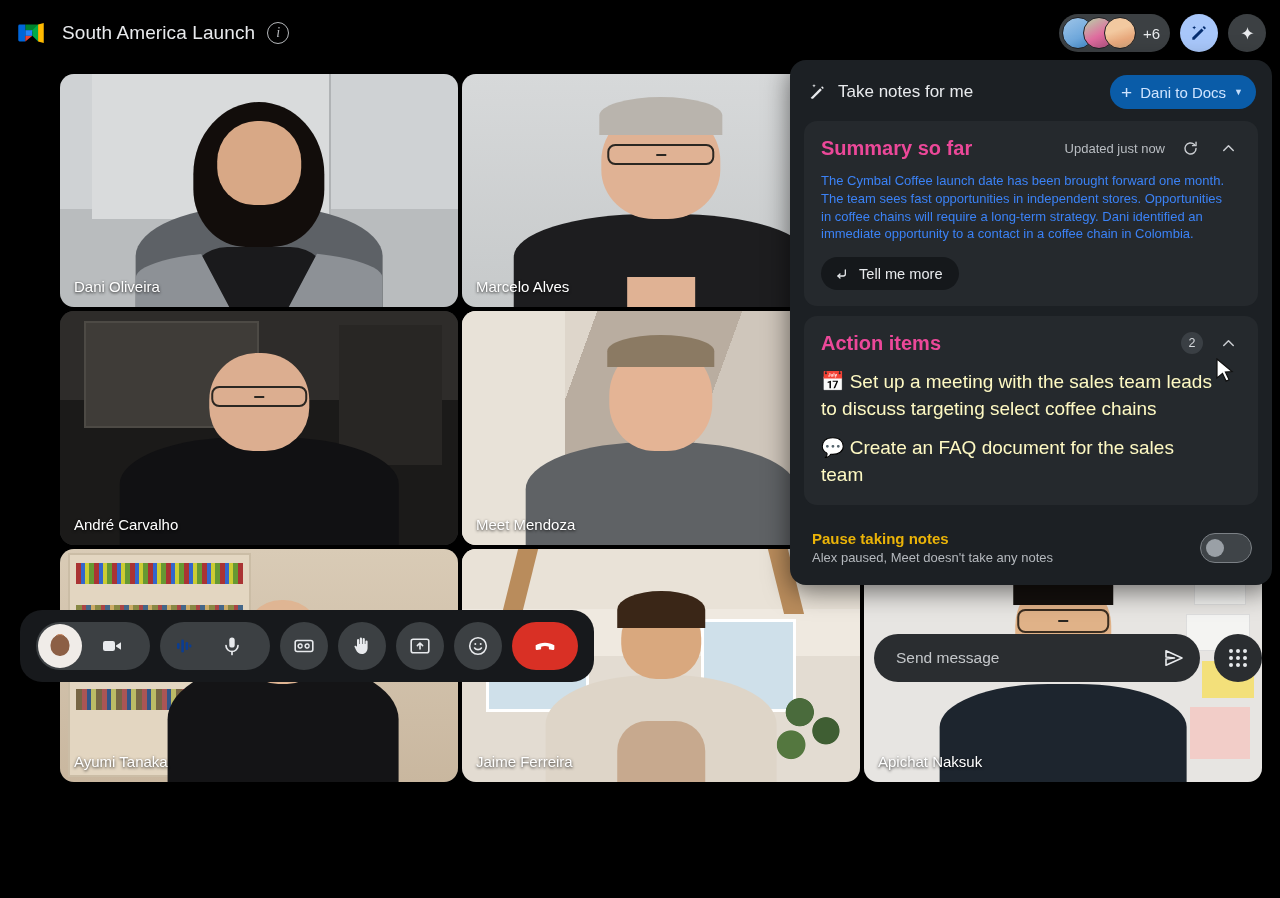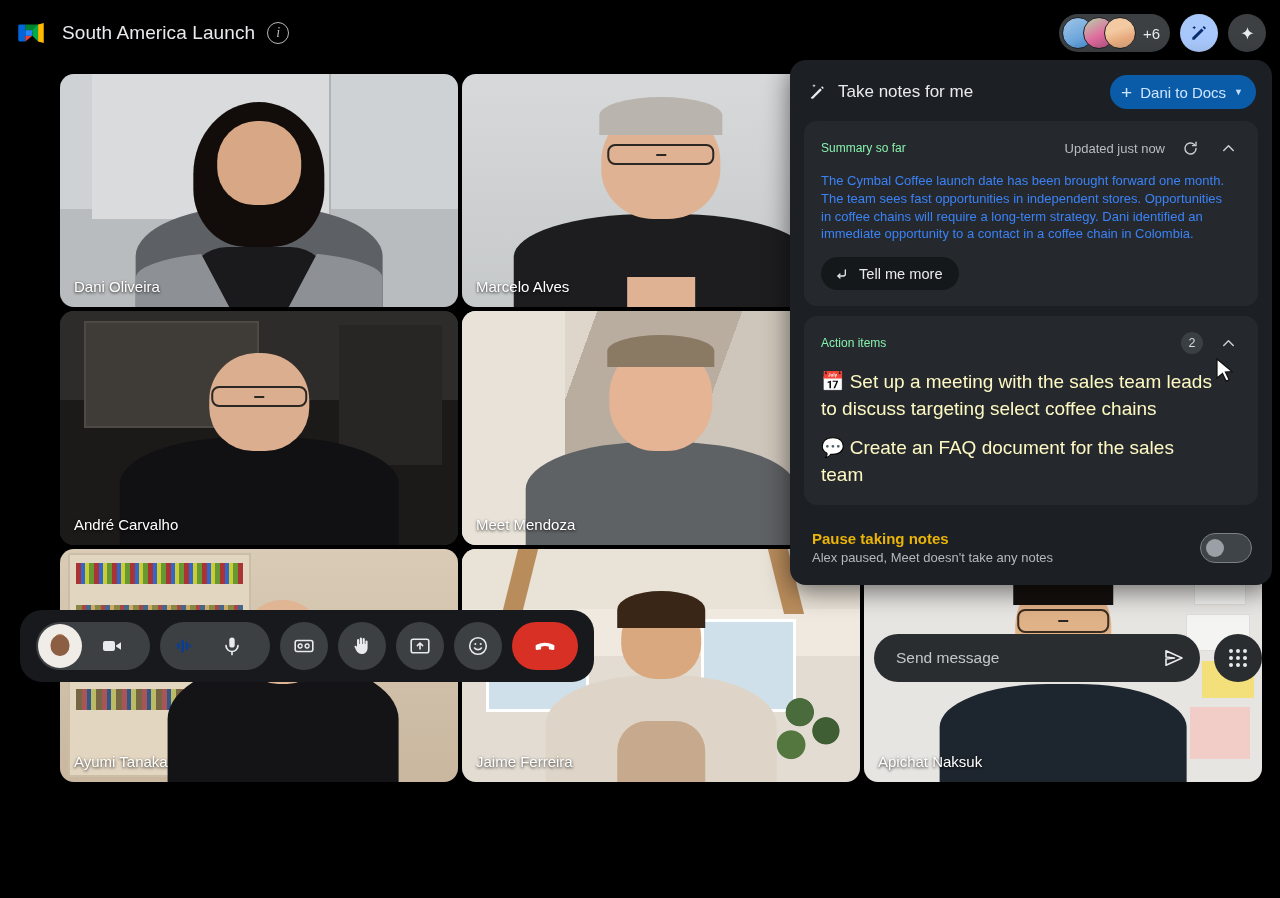--- a/index.html
+++ b/index.html
@@ -79,21 +79,21 @@
     background: #0a5ca8; color: #cfe4ff; border-radius: 18px; height: 34px;
     padding: 0 13px 0 11px; font-size: 15px; border: none; cursor: pointer;
   }
   .save-docs .plus { font-size: 19px; line-height: 1; }
   .save-docs .caret { font-size: 9px; opacity: .95; }
 
   .card {
     margin: 0 14px 10px; background: #25292d; border-radius: 13px; padding: 14px 17px 16px;
   }
   .card-head { display: flex; align-items: center; }
-  .card-title { color: #86efac; font-size: 12px; font-weight: normal; }
+  .card-title { color: #ec4899; font-size: 20px; font-weight: bold; }
   .updated { margin-left: auto; color: #b9bdc2; font-size: 13px; }
   .icon-btn { width: 26px; height: 26px; margin-left: 12px; color: #c9ccd0;
               display: flex; align-items: center; justify-content: center; cursor: pointer; }
   .summary-body {
     color: #3b82f6; font-size: 13px; line-height: 1.37; margin-top: 11px;
     max-width: 410px;
   }
   .tell-more {
     margin-top: 14px; display: inline-flex; align-items: center; gap: 9px;
     background: #15181b; color: #e8eaed; border: none; border-radius: 17px;

